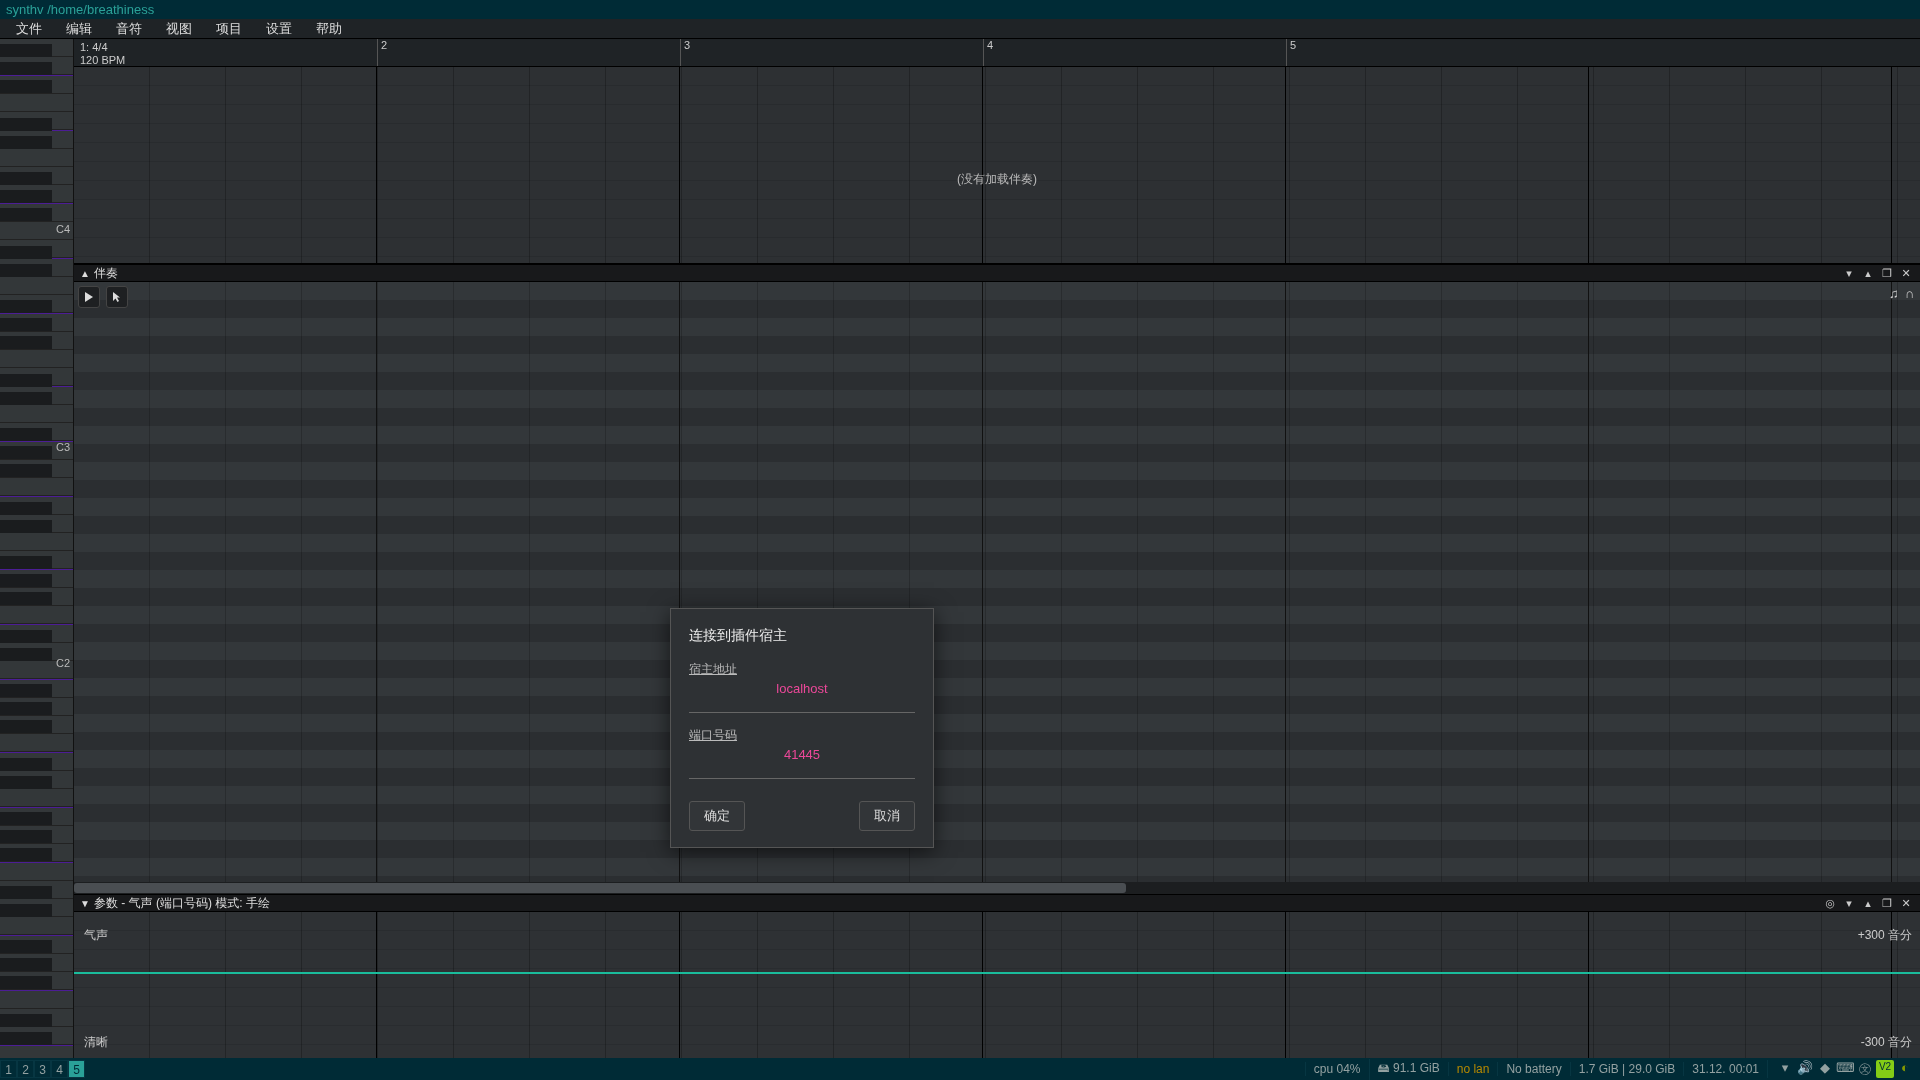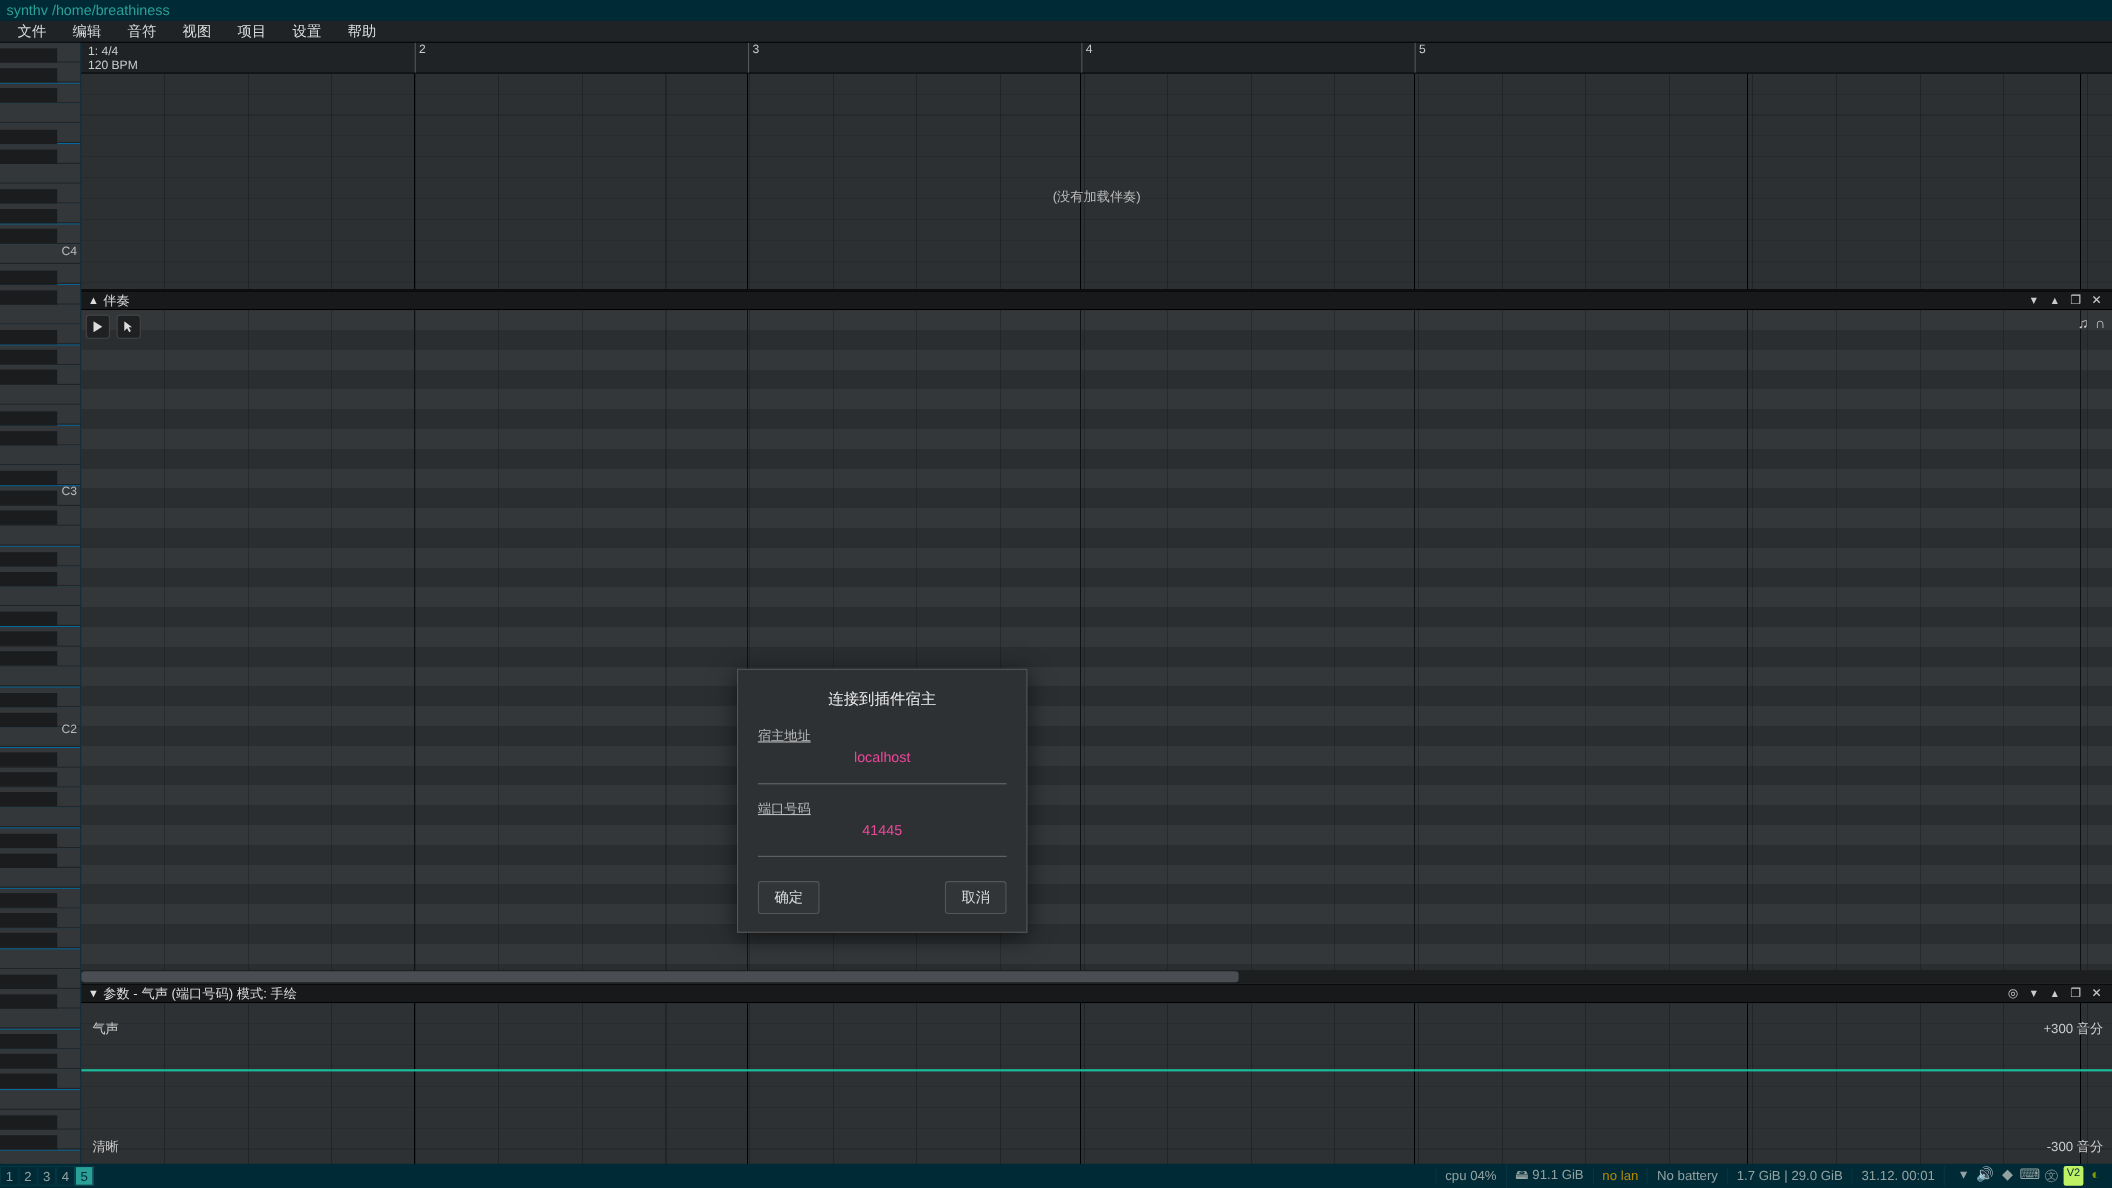--- a/index.html
+++ b/index.html
@@ -11,21 +11,21 @@
 .wm-titlebar .center { flex: 1; text-align: center; }
 
 
 .menubar { height: 20px; background: #1f2326; display: flex; align-items: center; padding: 0 4px; border-bottom: 1px solid #000; }
 .menubar .menu-item { padding: 2px 12px; color: #ddd; font-size: 13px; cursor: default; }
 
 
 .editor { position: relative; height: 1019px; display: flex; background: #2a2d30; }
 
 
-.piano { width: 74px; flex: 0 0 74px; background: #0369a1; position: relative; border-right: 1px solid #111; }
+.piano { width: 74px; flex: 0 0 74px; background: #4c1d95; position: relative; border-right: 1px solid #111; }
 .piano .key-white { position: absolute; left: 0; right: 0; height: 18px; background: #333739; border-bottom: 1px solid #222; }
 .piano .key-black { position: absolute; left: 0; width: 52px; height: 13px; background: #1a1c1e; z-index: 2; }
 .piano .oct-label { position: absolute; right: 3px; font-size: 11px; color: #bbb; z-index: 3; }
 
 
 .tracks { flex: 1; position: relative; }
 
 
 .ruler { height: 28px; background: #1f2326; border-bottom: 1px solid #000; position: relative; color: #ccc; font-size: 11px; }
 .ruler .tempo { position: absolute; left: 6px; top: 2px; line-height: 13px; }
@@ -64,21 +64,21 @@
 
 .paramlane { height: 147px; position: relative; background: #2b2e31; }
 .paramlane .label-top { position: absolute; left: 10px; top: 15px; color: #ccc; font-size: 12px; z-index:2;}
 .paramlane .label-bot { position: absolute; left: 10px; bottom: 8px; color: #ccc; font-size: 12px; z-index:2;}
 .paramlane .scale-top { position: absolute; right: 8px; top: 15px; color: #ccc; font-size: 12px; z-index:2;}
 .paramlane .scale-bot { position: absolute; right: 8px; bottom: 8px; color: #ccc; font-size: 12px; z-index:2;}
 .paramlane .midline { position: absolute; left: 0; right: 0; top: 60px; height: 2px; background: #1abc9c; z-index:1;}
 
 
 .modal { position: absolute; left: 596px; top: 326px; width: 264px; background: #2e3134; border: 1px solid #555; box-shadow: 0 4px 20px rgba(0,0,0,.6); z-index: 50; padding: 18px 18px 16px; }
-.modal .title { text-align: center; color: #eee; font-size: 14px; margin-bottom: 16px; }
+.modal .title { text-align: left; color: #eee; font-size: 14px; margin-bottom: 16px; }
 .modal .field-label { color: #bbb; font-size: 12px; margin-top: 4px; text-decoration: underline; }
 .modal .field-input { width: 100%; background: transparent; border: none; border-bottom: 1px solid #666; color: #ec4899; font-size: 13px; padding: 3px 2px 16px; outline: none; margin-bottom: 10px; text-align: center; }
 .modal .btn-row { display: flex; justify-content: space-between; gap: 12px; margin-top: 12px; }
 .modal .btn { min-width: 52px; padding: 5px 14px; background: #323538; border: 1px solid #555; border-radius: 3px; color: #ddd; font-size: 13px; text-align: center; cursor: default; }
 
 
 .taskbar { position: absolute; left: 0; right: 0; bottom: 0; height: 22px; background: #002b36; color: #93a1a1; font-size: 12px; display: flex; align-items: center; }
 .taskbar .ws { display: flex; }
 .taskbar .ws span { width: 17px; height: 18px; line-height: 18px; text-align: center; border: 1px solid #073642; color: #93a1a1; background:#002b36;}
 .taskbar .ws span.active { background: #2aa198; color: #002b36; }
@@ -315,16 +315,16 @@
   <div class="seg nolan">no lan</div>
   <div class="seg">No battery</div>
   <div class="seg">1.7 GiB | 29.0 GiB</div>
   <div class="seg">31.12. 00:01</div>
   <div class="seg" style="display:flex;gap:2px;padding-right:6px">
     <span class="tray-icon">▾</span>
     <span class="tray-icon">🔊</span>
     <span class="tray-icon">◆</span>
     <span class="tray-icon">⌨</span>
     <span class="tray-icon">㉆</span>
-    <span class="tray-icon" style="background:#bef264;color:#002b36;border-radius:2px;font-size:10px;padding:1px 2px">V2</span>
+    <span class="tray-icon" style="background:#84cc16;color:#002b36;border-radius:2px;font-size:10px;padding:1px 2px">V2</span>
     <span class="tray-icon" style="color:#859900">◐</span>
   </div>
 </div>
 
 </body></html>

